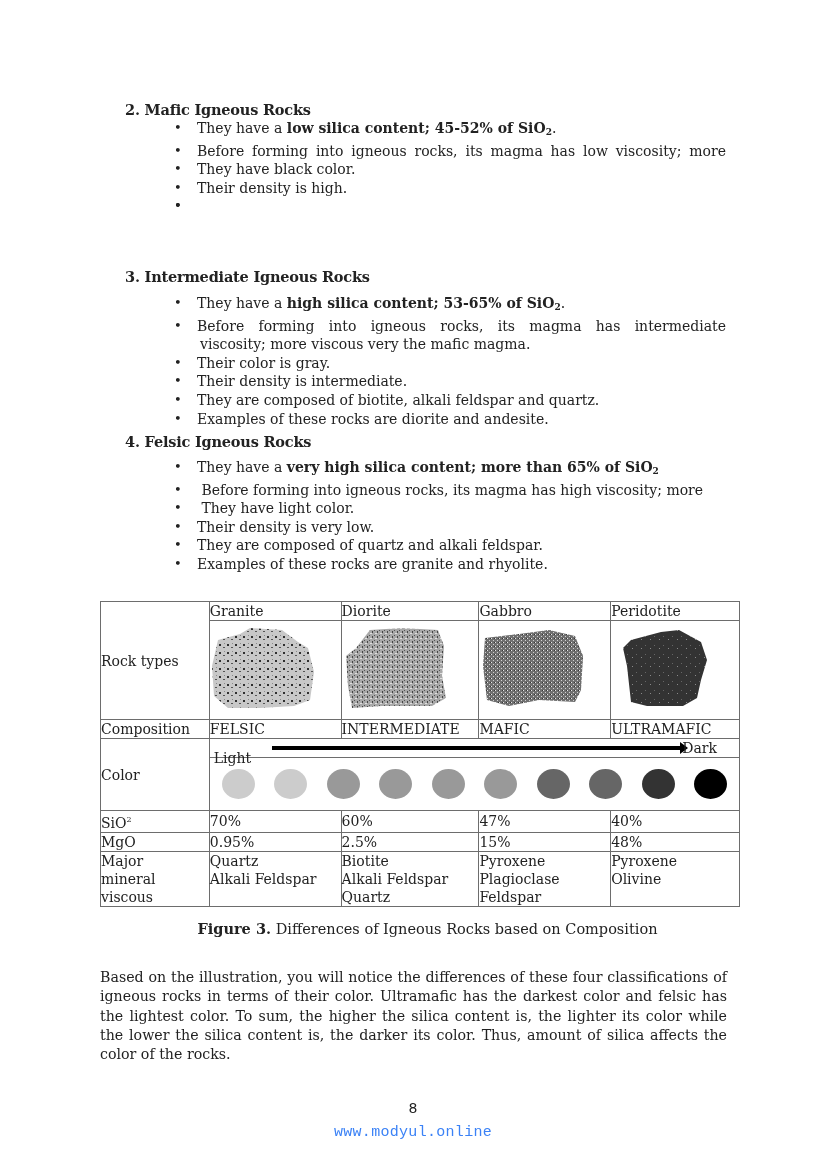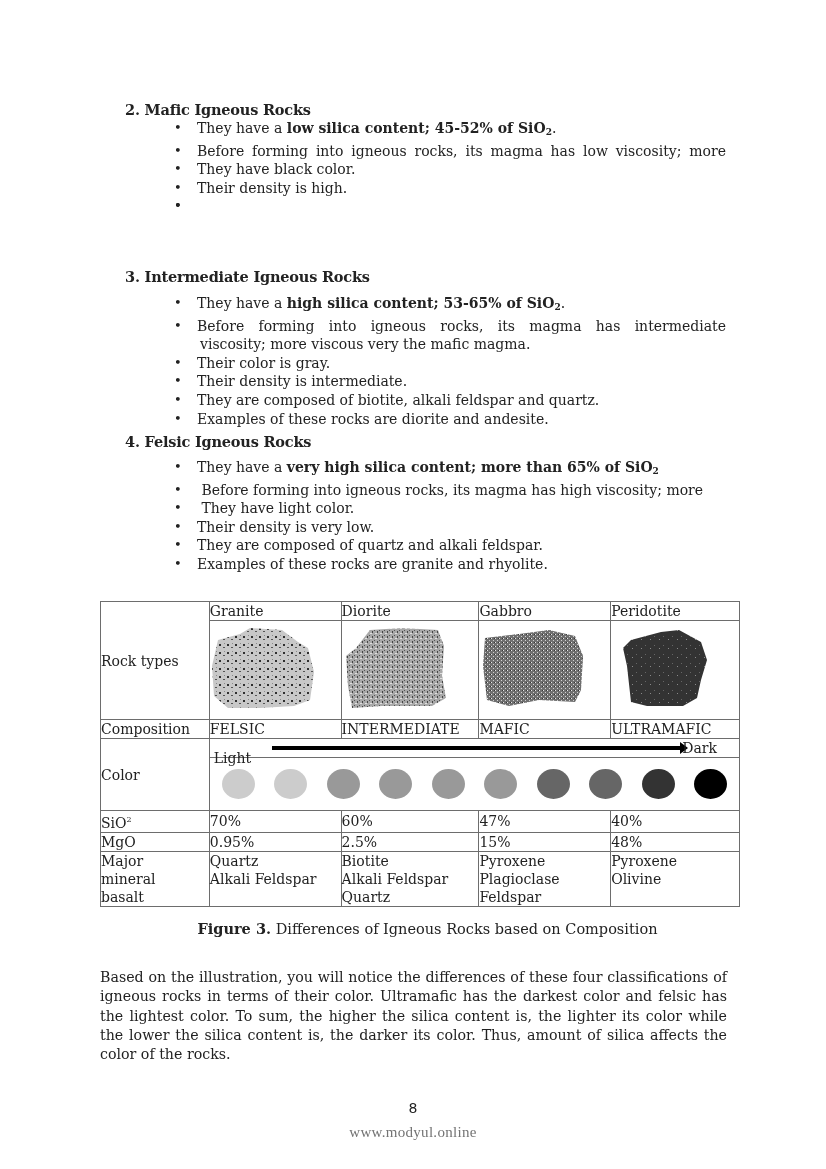--- a/index.html
+++ b/index.html
@@ -23,21 +23,21 @@
   .lightdark .l { position:absolute; left:4px; top:0;margin-top:10px; }
   .lightdark .d { position:absolute; right:22px; top:0; }
   .lightdark .arrow { position:absolute; left:62px; right:58px; top:7px; height:4px; background:#000; }
   .lightdark .arrow:after { content:""; position:absolute; right:-7px; top:-4px; border-left:8px solid #000; border-top:6px solid transparent; border-bottom:6px solid transparent; }
   .dots { height:52px; display:flex; align-items:center; justify-content:space-around; padding:0 2px; }
   .dot-c { width:33px; height:30px; border-radius:50%; display:inline-block; }
   .caption { position:absolute; top:920px; left:0; width:826px; text-align:center; font-size:14.5px; }
   .caption b { font-weight:bold;margin-left:29px; }
   .para { position:absolute; left:100px; top:968px; width:627px; font-size:14.2px; line-height:19.3px; text-align:justify; margin:0; }
   .pageno { position:absolute; top:1100px; left:0; width:826px; text-align:center; font-size:14px; font-family:"DejaVu Sans", sans-serif; }
-  .wm { position:absolute; top:1124px; left:0; width:826px; text-align:center; font-size:15px; color:#737373; font-family:Liberation Serif, serif; letter-spacing:0.3px; }
+  .wm { position:absolute; top:1124px; left:0; width:826px; text-align:center; font-size:15px; color:#3b82f6; font-family:Liberation Mono, monospace; letter-spacing:0.3px; }
 </style>
 </head>
 <body>
 
 <div class="page">
 
   <div class="sec-title" style="top:101px">2.  Mafic Igneous Rocks</div>
   <ul class="bullets" style="top:119px">
     <li><span class="dot">•</span><span>They have a </span><b>low silica content; 45-52% of  SiO</b><b><sub>2</sub></b><span>.</span></li>
     <li>
@@ -186,21 +186,21 @@
       <td>MgO</td>
       <td>0.95%</td>
       <td>2.5%</td>
       <td>15%</td>
       <td>48%</td>
     </tr>
     <tr>
       <td style="vertical-align:top">
         <div>Major</div>
         <div>mineral</div>
-        <div>basalt</div>
+        <div>viscous</div>
       </td>
       <td style="vertical-align:top">
         <div>Quartz</div>
         <div>Alkali Feldspar</div>
       </td>
       <td style="vertical-align:top">
         <div>Biotite</div>
         <div>Alkali Feldspar</div>
         <div>Quartz</div>
       </td>

